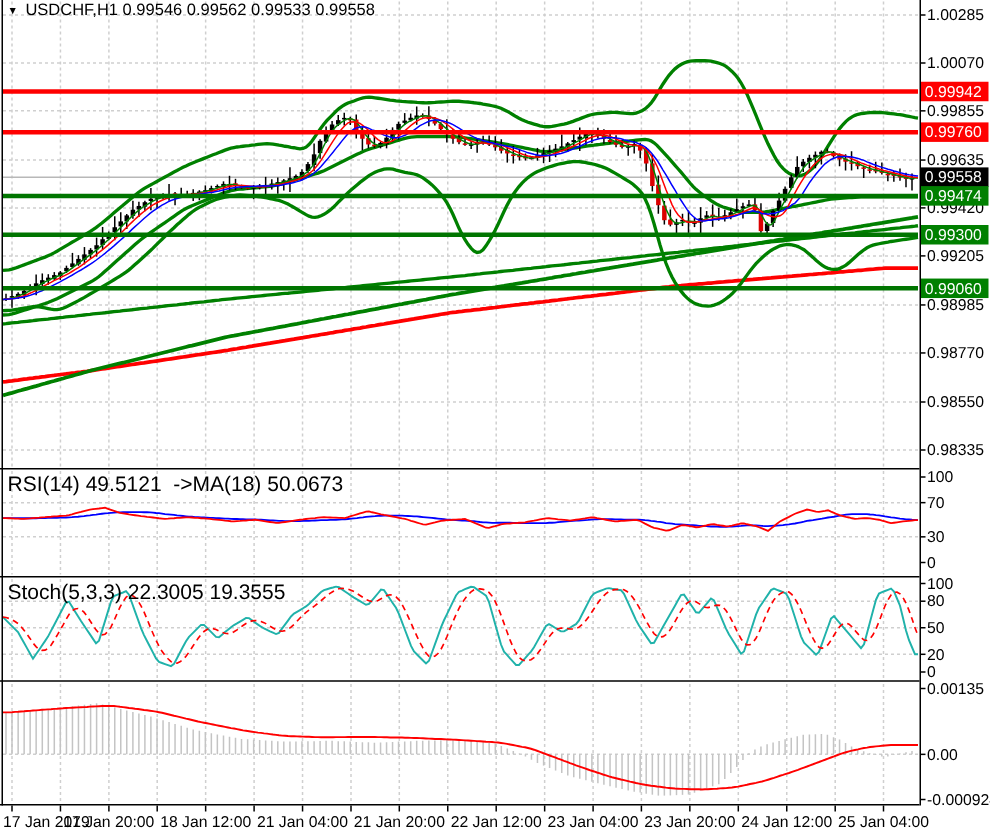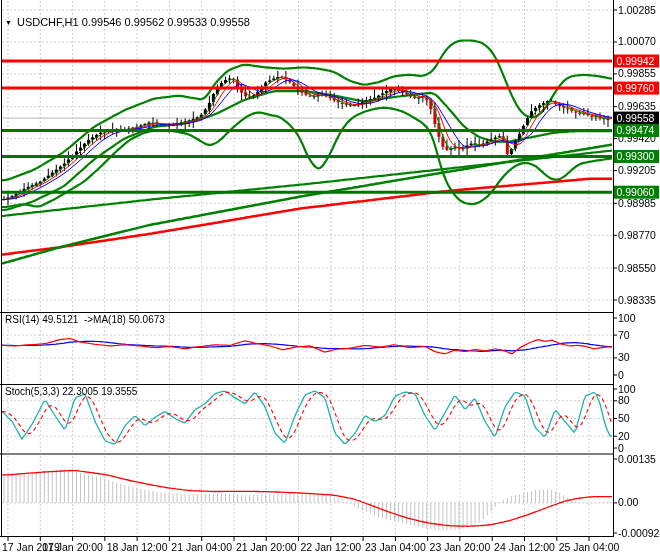--- a/index.html
+++ b/index.html
@@ -1,21 +1,21 @@
 <!DOCTYPE html>
 <html><head>
 <meta charset="utf-8">
 <style>
   html,body{margin:0;padding:0;background:#fff;}
   .win{position:relative;width:660px;height:560px;background:#fff;overflow:hidden;
        font-family:"Liberation Sans","DejaVu Sans",sans-serif;}
   .win svg{position:absolute;left:0;top:0;}
-  .title{position:absolute;top:16px;left:5px;font-size:11px;color:#000;display:flex;gap:5px;align-items:center;}
+  .title{position:absolute;top:1px;left:5px;font-size:11px;color:#000;display:flex;gap:5px;align-items:center;}
   .tri{font-size:7px;line-height:1;cursor:pointer;}
-  .plabel{position:absolute;left:5px;font-size:10px;color:#000;white-space:pre;}
+  .plabel{position:absolute;left:5px;font-size:14px;color:#000;white-space:pre;}
 </style>
 </head>
 <body>
 
 <div class="win">
   <svg id="chart-svg" width="660" height="560" viewBox="0 0 660 560">
       <defs>
         <clipPath id="clip-main">
           <rect x="0" y="0" width="613" height="312"></rect>
         </clipPath>

